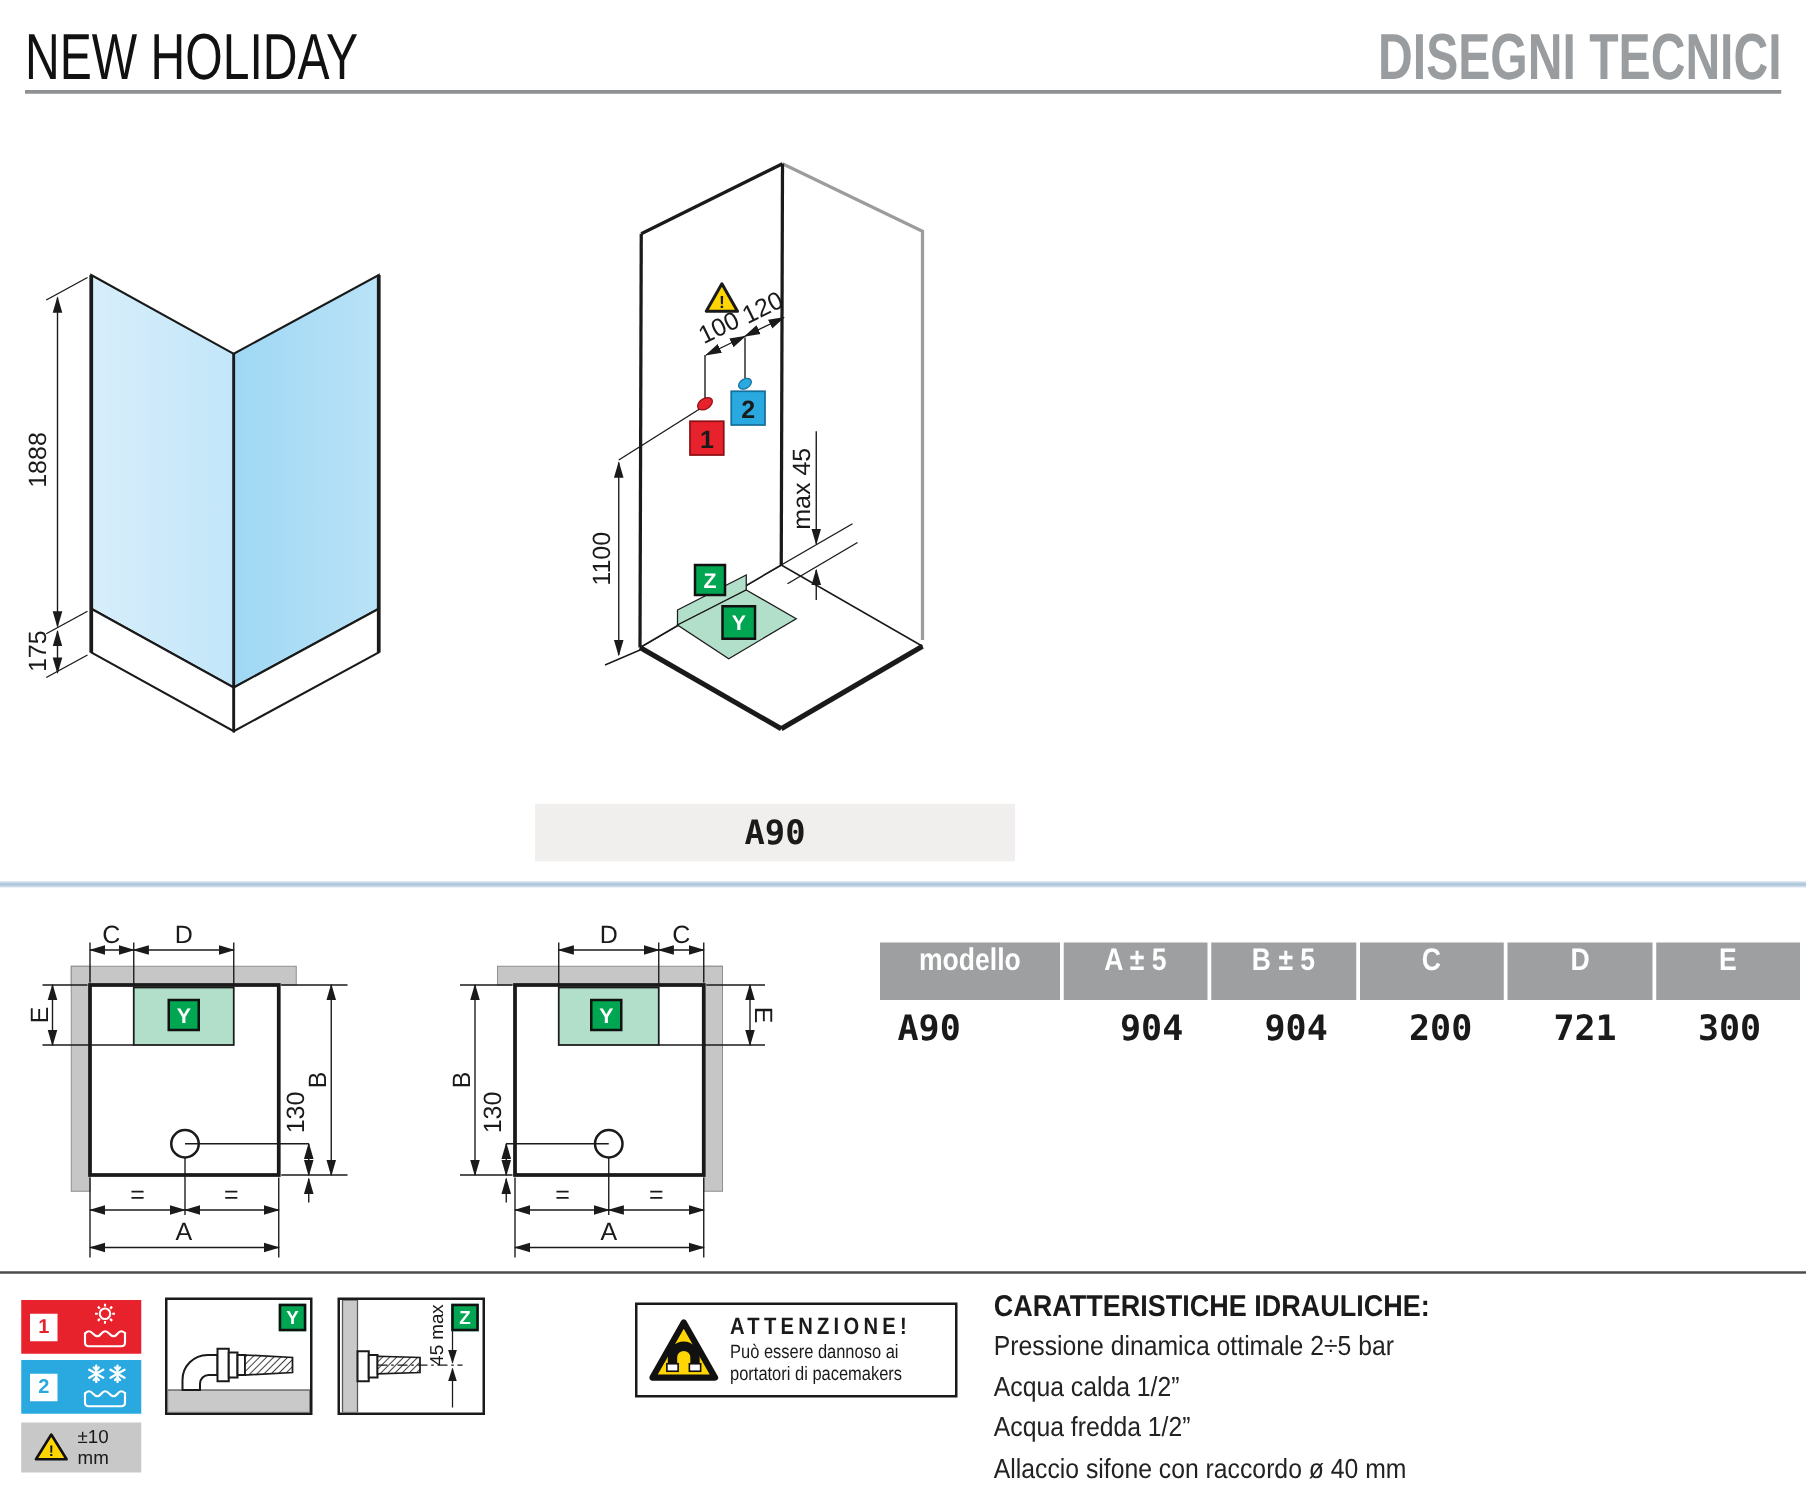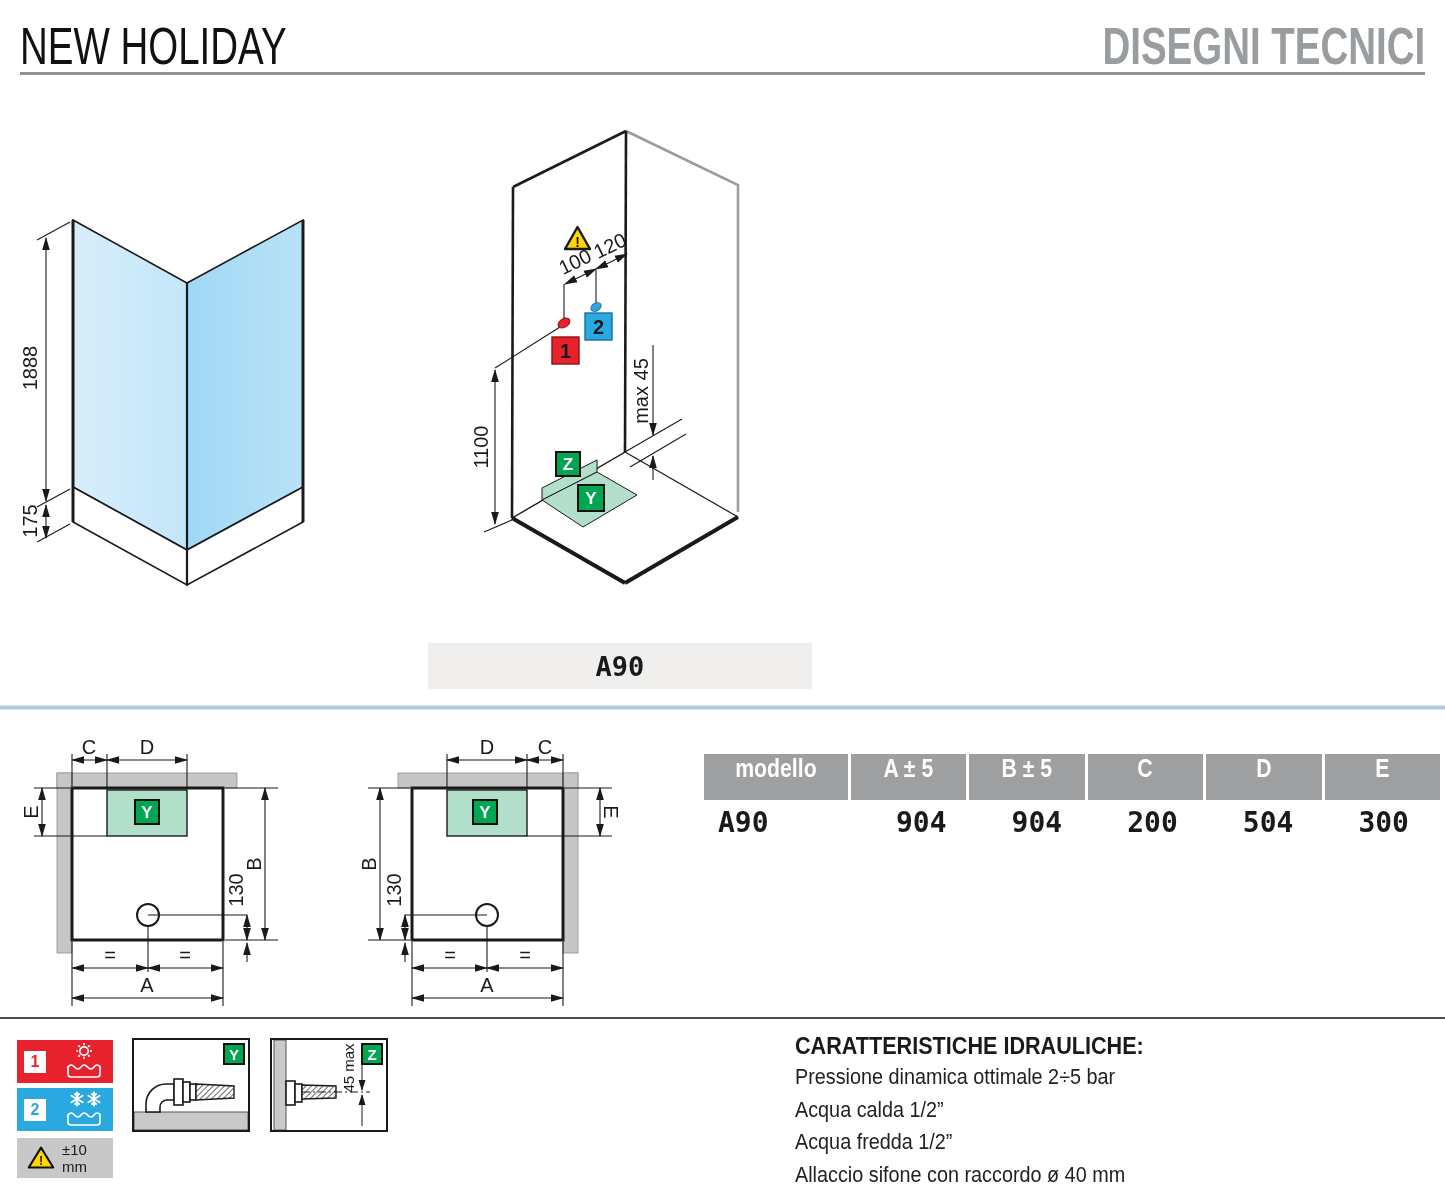--- a/index.html
+++ b/index.html
@@ -271,21 +271,21 @@
         </div>
       <div class="hcell cn">
           <span>E</span>
         </div>
     </div>
     <div class="drow">
       <div class="dcell dmodel c0">A90</div>
       <div class="dcell cn">904</div>
       <div class="dcell cn">904</div>
       <div class="dcell cn">200</div>
-      <div class="dcell cn">504</div>
+      <div class="dcell cn">721</div>
       <div class="dcell cn">300</div>
     </div>
   </div>
 
   <div class="abs leg leg-hot">
     <div class="numchip hot">1</div>
     <svg width="60" height="40" viewBox="0 0 60 40">
       <g stroke="#fff" stroke-width="1.7" fill="none">
         <circle cx="38" cy="9" r="4.2"></circle>
         <line x1="38" y1="1" x2="38" y2="3.2"></line>
@@ -367,20 +367,33 @@
       <rect x="14" y="41" width="9" height="24" fill="#fff" stroke="#1a1a1a" stroke-width="1.6"></rect>
       <rect x="23" y="44" width="7" height="18" fill="#fff" stroke="#1a1a1a" stroke-width="1.6"></rect>
       <polygon points="30,45 64,46 64,58 30,59" fill="url(#hp2)" stroke="#1a1a1a" stroke-width="1.4"></polygon>
       <line x1="30" y1="52" x2="98" y2="52" stroke="#1a1a1a" stroke-width="1" stroke-dasharray="8 3 2 3"></line>
       <line x1="90" y1="10" x2="90" y2="50" stroke="#1a1a1a" stroke-width="1" marker-end="url(#m5)"></line>
       <line x1="90" y1="86" x2="90" y2="55" stroke="#1a1a1a" stroke-width="1" marker-end="url(#m5)"></line>
       <text font-size="15" text-anchor="middle" transform="rotate(-90 77 28)" x="77" y="33">45 max</text>
     </svg>
   </div>
 
+  <div class="abs att">
+    <svg width="58" height="52" viewBox="0 0 58 52" style="flex:none">
+      <polygon points="29,4 54,48 4,48" fill="#ffd503" stroke="#111" stroke-width="5" stroke-linejoin="round"></polygon>
+      <path d="M20,40 v-8 a9,9 0 0 1 18,0 v8" fill="none" stroke="#111" stroke-width="7.5"></path>
+      <rect x="15.5" y="37" width="9" height="6" fill="#fff" stroke="#111" stroke-width="1.3"></rect>
+      <rect x="33.5" y="37" width="9" height="6" fill="#fff" stroke="#111" stroke-width="1.3"></rect>
+    </svg>
+    <div class="att-text">
+      <div class="att-title">ATTENZIONE!</div>
+      <div class="att-line">Può essere dannoso ai</div>
+      <div class="att-line">portatori di pacemakers</div>
+    </div>
+  </div>
 
   <div class="abs hyd">
     <div class="hyd-title">CARATTERISTICHE IDRAULICHE:</div>
     <div class="hyd-line">Pressione dinamica ottimale 2÷5 bar</div>
     <div class="hyd-line">Acqua calda 1/2”</div>
     <div class="hyd-line">Acqua fredda 1/2”</div>
     <div class="hyd-line">Allaccio sifone con raccordo ø 40 mm</div>
   </div>
 
 </div>

